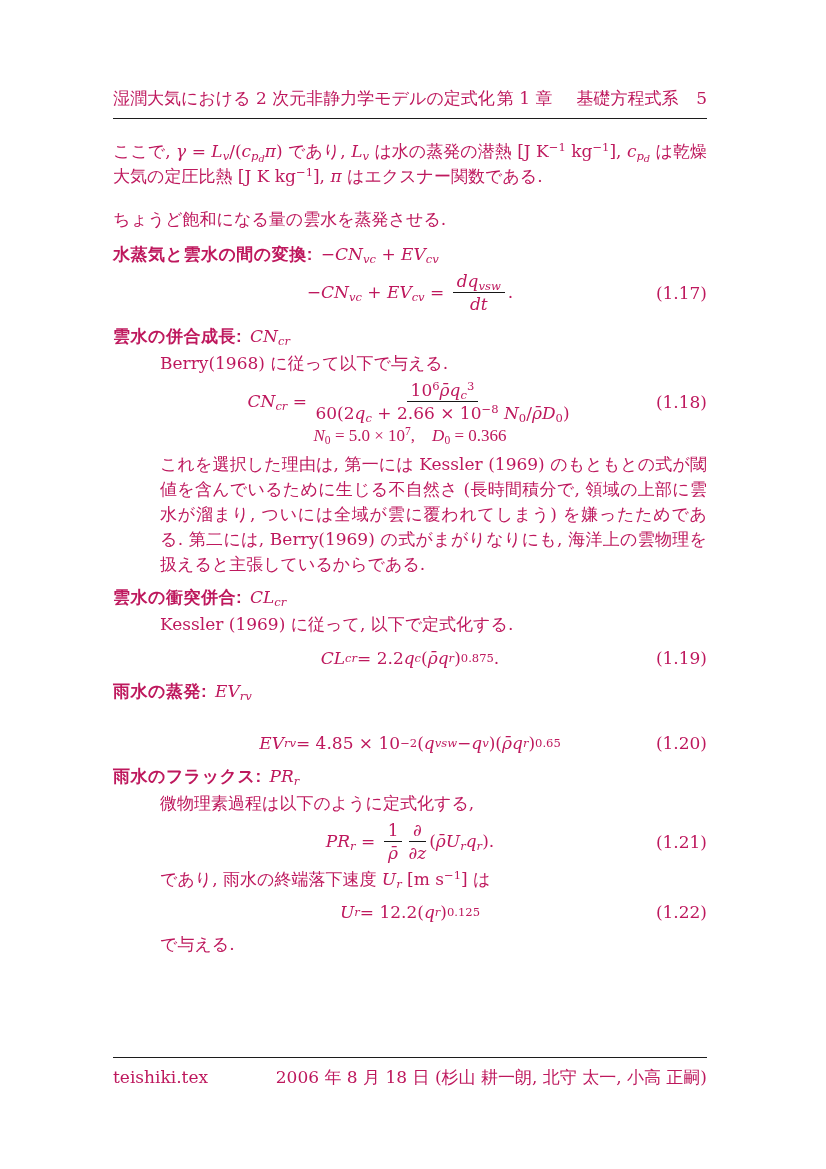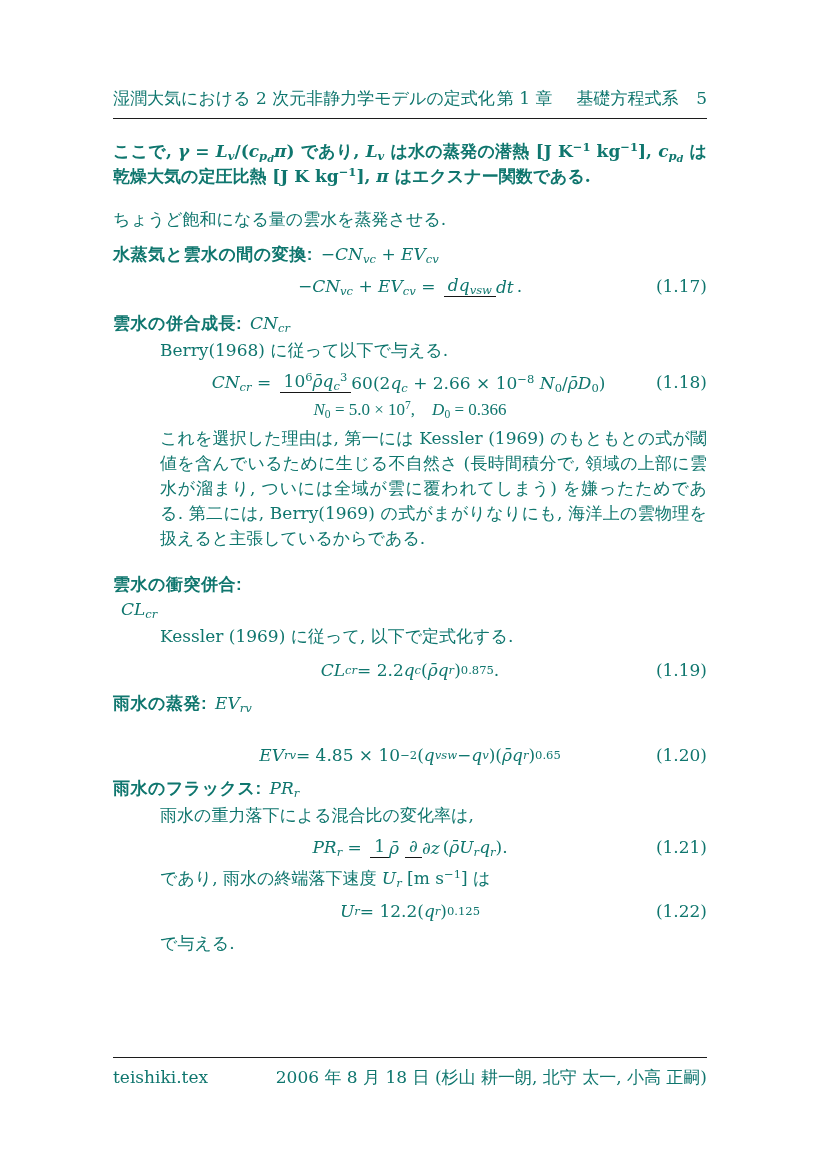--- a/index.html
+++ b/index.html
@@ -1,65 +1,65 @@
 <!DOCTYPE html>
 <html lang="ja"><head>
 <meta charset="utf-8">
 <style>
   html,body { margin:0; padding:0; background:#ffffff; }
   .page {
     position:relative; width:826px; height:1169px; margin:0 auto;
-    background:#ffffff; color:#0f766e; overflow:hidden;
+    background:#ffffff; color:#be185d; overflow:hidden;
     font-family:"DejaVu Serif","Liberation Serif",serif;
     font-size:17px; line-height:25px;
   }
   .content { position:absolute; left:113px; top:0; width:594px; }
 
   
   .pg-header {
     margin-top:86px; padding-bottom:7px; border-bottom:1.4px solid #1c1c1c;
     display:flex; align-items:baseline; white-space:nowrap;
   }
   .pg-header .chap { margin-left:2px; }
   .pg-header .sect { margin-left:24px; }
   .pg-header .pnum { margin-left:auto; }
 
   p { margin:0; text-align:justify; }
-  .p-intro1 { margin-top:20px;font-weight:bold; }
+  .p-intro1 { margin-top:20px; }
   .p-intro2 { margin-top:18px; }
 
-  .sec-head { margin-top:10px; display:flex; align-items:flex-start; }
+  .sec-head { margin-top:10px; display:flex; align-items:flex-end; }
   .sec-head .jp {
     font-family:"Liberation Sans","DejaVu Sans",sans-serif;
     font-weight:bold; letter-spacing:0.5px;
   }
   .sec-head .mt { margin-left:8px; }
   .sec-body { margin-left:47px; margin-top:2px; }
 
   
   .math i { font-style:italic; }
   sub, sup { font-size:68%; line-height:0; }
   sub { vertical-align:-0.28em; }
   sup { vertical-align:0.5em; }
   sub sub { font-size:85%; vertical-align:-0.2em; }
 
   .eq-row { position:relative; display:flex; justify-content:center;
             align-items:center; margin:4px 0; min-height:30px; }
   .eq-body { display:inline-flex; align-items:center; }
   .eq-num { position:absolute; right:0; top:50%; transform:translateY(-50%); }
-  .frac { display:inline-flex; flex-direction:row; align-items:center;
+  .frac { display:inline-flex; flex-direction:column; align-items:center;
           vertical-align:middle; margin:0 3px; line-height:20px; }
   .frac .fn { padding:0 4px 1px; border-bottom:1.3px solid #161616; }
   .frac .fd { padding-top:1px; }
   .eq-subline { text-align:center; margin:0 0 2px;font-family:Liberation Serif, serif; }
 
   .eq-17 { margin:4px 0 2px; }
   .eq-18 { margin:4px 0 0; }
   .p-reason { margin-top:4px; }
-  .sec-head.s3 { margin-top:21px;flex-direction:column; }
+  .sec-head.s3 { margin-top:8px; }
   .eq-19 { margin:6px 0; }
   .sec-head.s4 { margin-top:6px; }
   .eq-20 { margin:24px 0 6px; }
   .sec-head.s5 { margin-top:6px; }
   .eq-21 { margin:4px 0; }
   .eq-22 { margin:5px 0; }
 
   
   .pg-footer {
     position:absolute; left:113px; width:594px; top:1057px;
@@ -139,21 +139,21 @@
 
     <div class="eq-row eq-20">
       <span class="eq-body math"><i>EV</i><sub><i>rv</i></sub> = 4.85 × 10<sup>−2</sup>(<i>q</i><sub><i>vsw</i></sub> − <i>q</i><sub><i>v</i></sub>)(<i>ρ̄q</i><sub><i>r</i></sub>)<sup>0.65</sup></span>
       <span class="eq-num">(1.20)</span>
     </div>
 
     <div class="sec-head s5">
       <span class="jp">雨水のフラックス:</span>
       <span class="mt math"><i>PR</i><sub><i>r</i></sub></span>
     </div>
-    <p class="sec-body">雨水の重力落下による混合比の変化率は,</p>
+    <p class="sec-body">微物理素過程は以下のように定式化する,</p>
 
     <div class="eq-row eq-21">
       <span class="eq-body math">
         <span><i>PR</i><sub><i>r</i></sub> =&nbsp;</span>
         <span class="frac">
           <span class="fn">1</span>
           <span class="fd"><i>ρ̄</i></span>
         </span>
         <span class="frac">
           <span class="fn"><i>∂</i></span>

